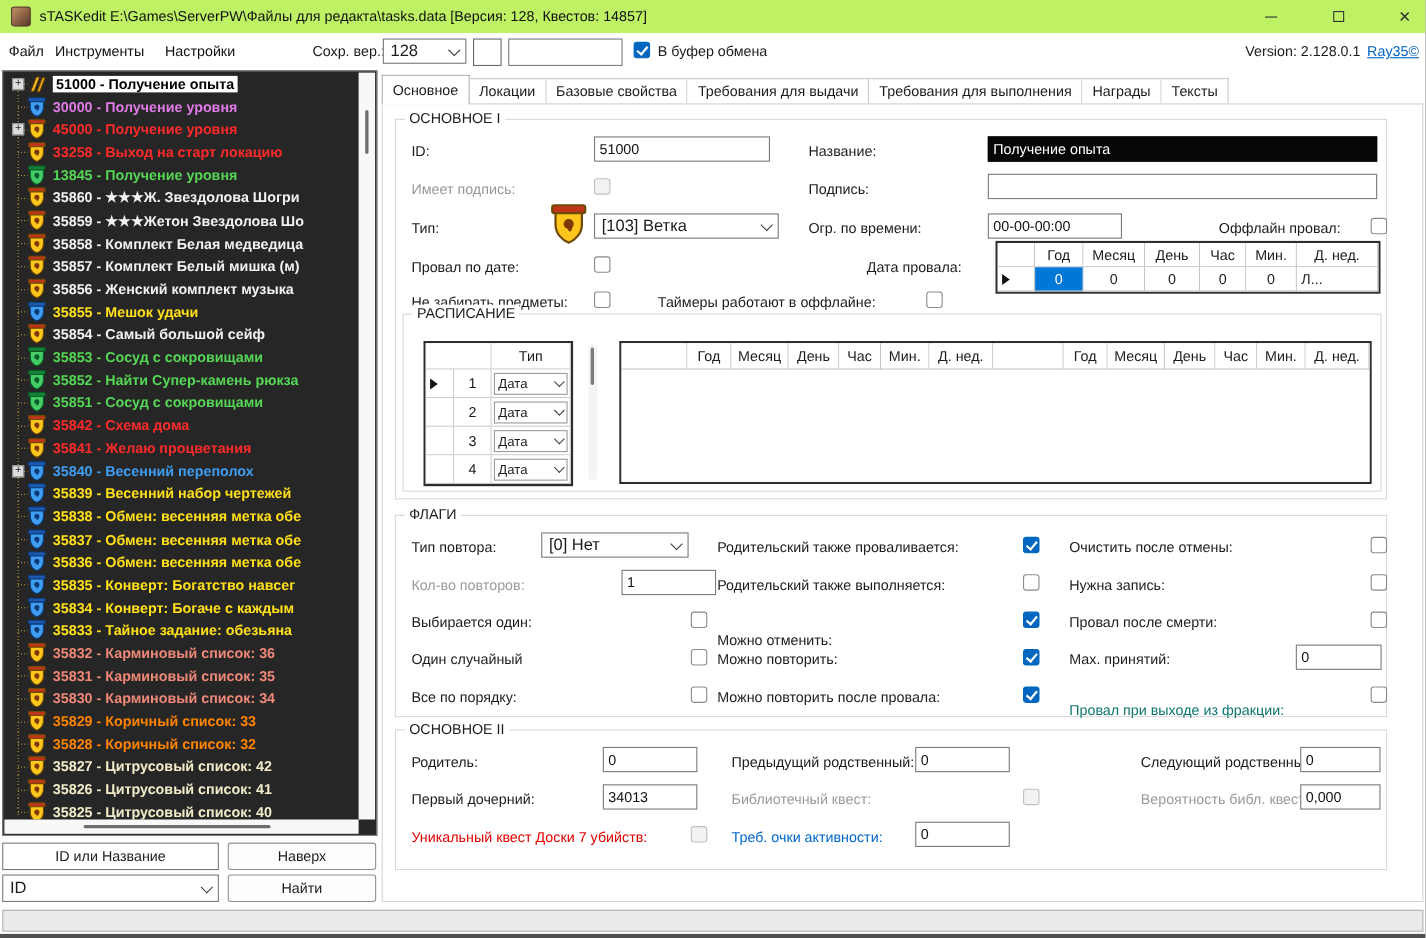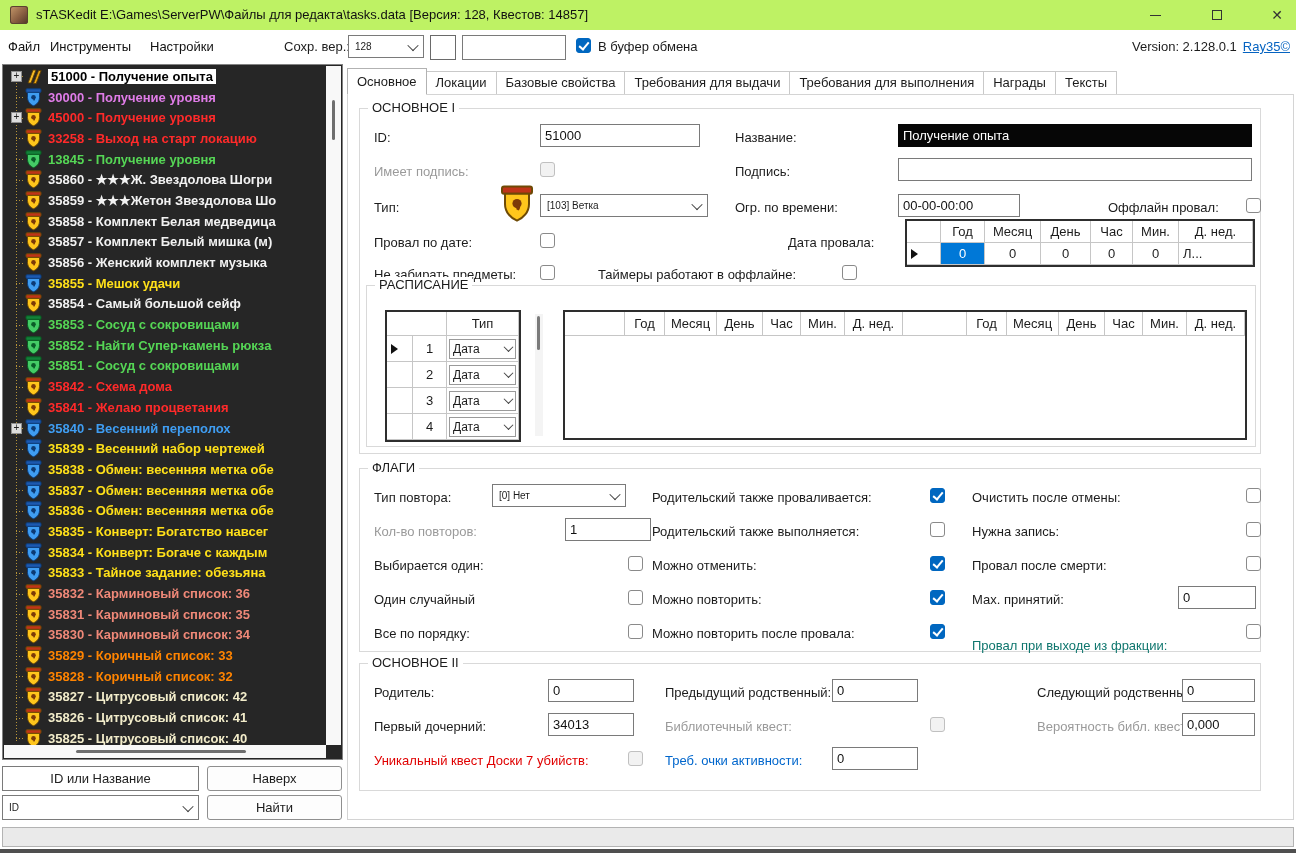--- a/index.html
+++ b/index.html
@@ -9,21 +9,21 @@
   .lbl{position:absolute;white-space:nowrap;font-size:13px;color:#1c1c1c;}
   .lbl.dis{color:#9a9a9a;}
   .lbl.red{color:#e00000;}
   .lbl.blue{color:#0066cc;}
   .inp{position:absolute;height:23px;border:1px solid #7a7a7a;background:#fff;
        font-family:"Liberation Sans",sans-serif;font-size:13px;color:#111;padding:0 4px;box-sizing:border-box;outline:none;}
   .inp.dark{background:#060606;color:#fff;border-color:#060606;}
   .btn{position:absolute;background:#fdfdfd;border:1px solid #8f8f8f;border-radius:3px;
        font-family:"Liberation Sans",sans-serif;font-size:13px;color:#1c1c1c;}
   .dd{position:absolute;height:23px;border:1px solid #7a7a7a;background:#fff;display:flex;align-items:center;
-      padding:0 6px;box-sizing:border-box;font-size:10px;}
+      padding:0 6px;box-sizing:border-box;font-size:15px;}
   .dd .chev{margin-left:auto;width:7px;height:7px;border-left:1.4px solid #404040;border-bottom:1.4px solid #404040;
       transform:rotate(-45deg) translate(1px,-1px);}
   .cb{position:absolute;width:15px;height:15px;border:1px solid #8a8a8a;border-radius:3px;background:#fff;box-sizing:border-box;}
   .cb.checked{background:#0067c0;border-color:#0067c0;}
   .cb.checked::after{content:"";position:absolute;left:4px;top:1px;width:4px;height:8px;
       border:solid #fff;border-width:0 2px 2px 0;transform:rotate(40deg);}
   .cb.dis{background:#f2f2f2;border-color:#c0c0c0;}
   .group{position:absolute;border:1px solid #d9d9d9;box-sizing:border-box;background:#fff;}
   .gtitle{position:absolute;top:-9px;left:8px;background:#fff;padding:0 4px;font-size:13px;color:#1c1c1c;white-space:nowrap;}
   
@@ -592,21 +592,21 @@
     <span class="lbl" style="left: 14px; top: 89px;">Выбирается один:</span>
         <span class="cb" style="left: 268px; top: 87px;"></span>
         <span class="lbl" style="left: 14px; top: 123px;">Один случайный</span>
         <span class="cb" style="left: 268px; top: 121px;"></span>
         <span class="lbl" style="left: 14px; top: 157px;">Все по порядку:</span>
         <span class="cb" style="left: 268px; top: 155px;"></span>
         <span class="lbl" style="left: 292px; top: 21px;">Родительский также проваливается:</span>
         <span class="cb checked" style="left: 570px; top: 19px;"></span>
         <span class="lbl" style="left: 292px; top: 55px;">Родительский также выполняется:</span>
         <span class="cb" style="left: 570px; top: 53px;"></span>
-        <span class="lbl" style="left: 292px; top: 89px;">Можно отменить:</span>
+        <span class="lbl" style="left: 292px; top: 105px;">Можно отменить:</span>
         <span class="cb checked" style="left: 570px; top: 87px;"></span>
         <span class="lbl" style="left: 292px; top: 123px;">Можно повторить:</span>
         <span class="cb checked" style="left: 570px; top: 121px;"></span>
         <span class="lbl" style="left: 292px; top: 157px;">Можно повторить после провала:</span>
         <span class="cb checked" style="left: 570px; top: 155px;"></span>
         <span class="lbl" style="left: 612px; top: 21px;">Очистить после отмены:</span>
         <span class="cb" style="left: 886px; top: 19px;"></span>
         <span class="lbl" style="left: 612px; top: 55px;">Нужна запись:</span>
         <span class="cb" style="left: 886px; top: 53px;"></span>
         <span class="lbl" style="left: 612px; top: 89px;">Провал после смерти:</span>

